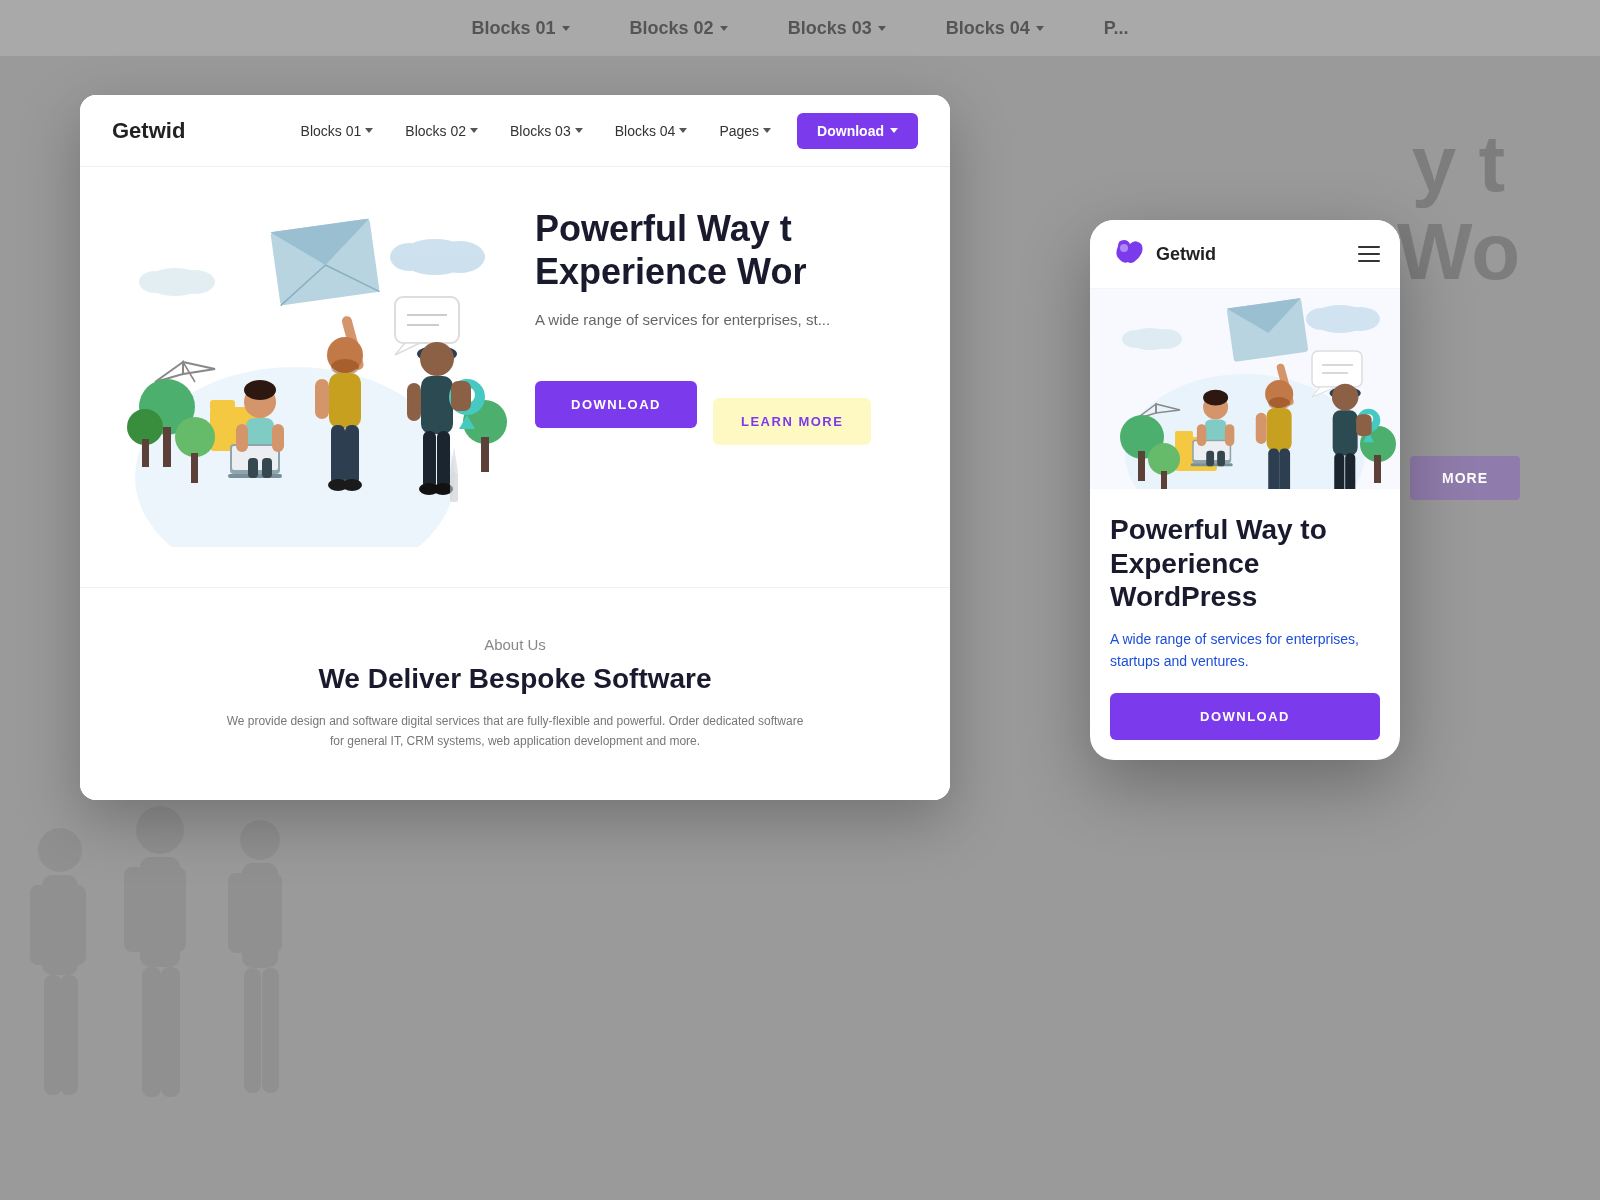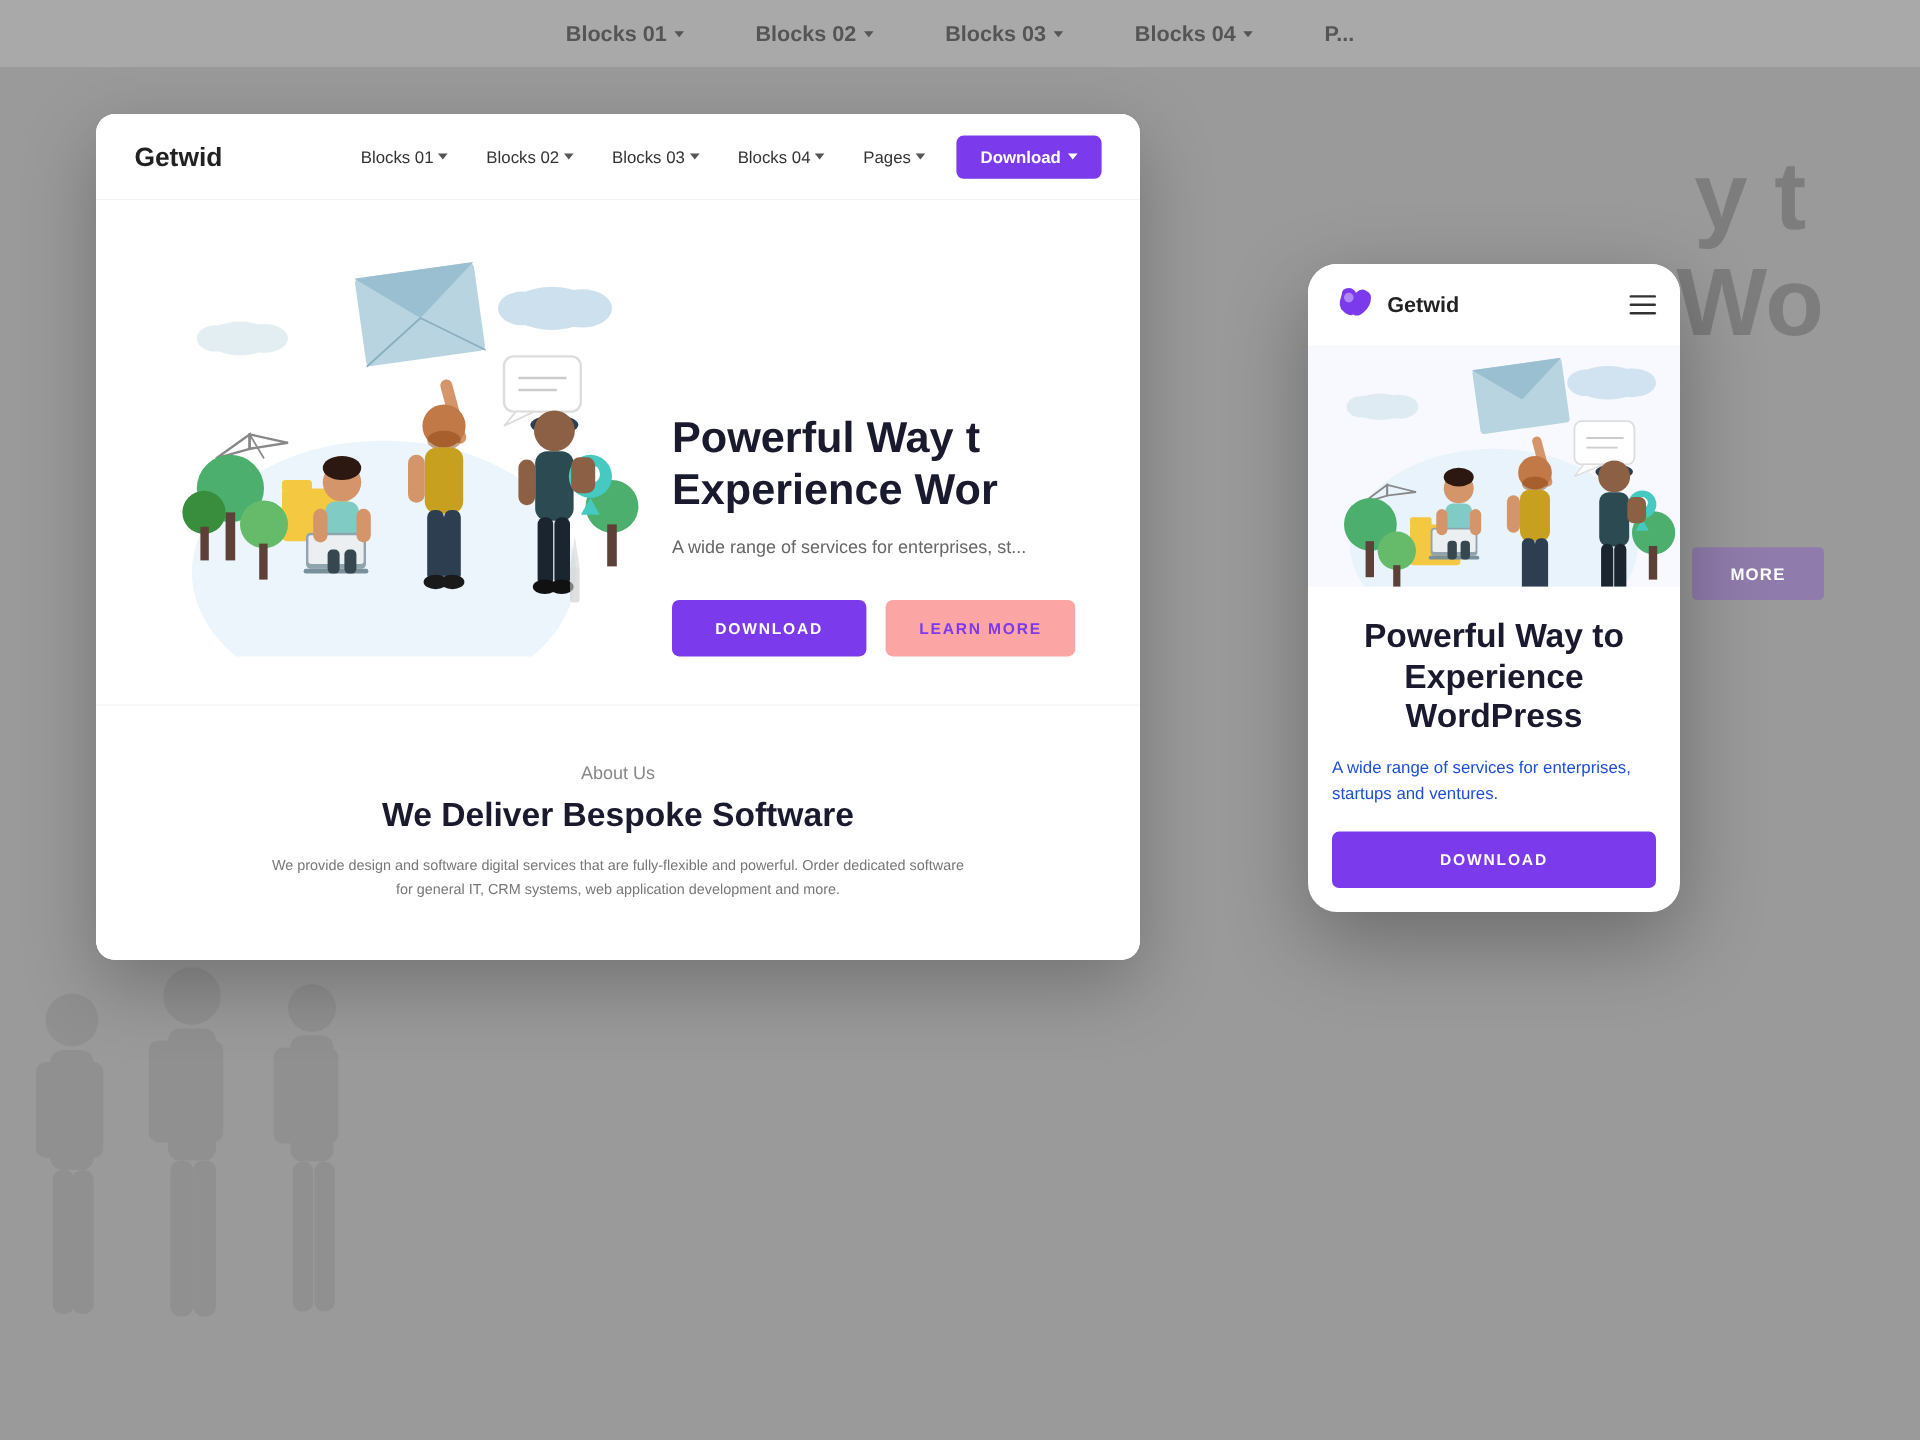--- a/index.html
+++ b/index.html
@@ -144,22 +144,22 @@
       height: 0;
       border-left: 4px solid transparent;
       border-right: 4px solid transparent;
       border-top: 5px solid white;
       display: inline-block;
     }
 
     
     .desktop-hero {
       display: flex;
-      align-items: flex-end;
-      padding: 40px 48px 40px 40px;
+      align-items: flex-start;
+      padding: 40px 48px 40px 15px;
       min-height: 420px;
       background: white;
       position: relative;
     }
 
     .hero-illustration {
       width: 420px;
       flex-shrink: 0;
       height: 340px;
       position: relative;
@@ -198,29 +198,30 @@
       padding: 16px 36px;
       border-radius: 6px;
       font-size: 13px;
       font-weight: 700;
       letter-spacing: 1.5px;
       text-transform: uppercase;
       cursor: pointer;
     }
 
     .btn-learn-more {
-      background: #fca5a5;
+      background: #fef9c3;
       color: #7c3aed;
       padding: 16px 28px;
       border-radius: 6px;
       font-size: 13px;
       font-weight: 700;
       letter-spacing: 1.5px;
       text-transform: uppercase;
       cursor: pointer;
+      margin-top: 34px;
     }
 
     
     .desktop-about {
       padding: 48px 60px;
       text-align: center;
       background: white;
       border-top: 1px solid #f0f0f0;
     }
 
@@ -665,18 +666,18 @@
         <rect x="36" y="22" width="20" height="28" rx="7" fill="#8b6045"></rect>
         <rect x="8" y="72" width="13" height="58" rx="6" fill="#1a252f"></rect>
         <rect x="22" y="72" width="13" height="58" rx="6" fill="#1a252f"></rect>
         <ellipse cx="14" cy="130" rx="9" ry="5" fill="#111"></ellipse>
         <ellipse cx="28" cy="130" rx="9" ry="5" fill="#111"></ellipse>
       </g>
     </svg>
   </div>
 
   <div class="mobile-hero-text">
-    <div class="mobile-hero-title" style="text-align:center;">Powerful Way to Experience WordPress</div>
+    <div class="mobile-hero-title" style="">Powerful Way to Experience WordPress</div>
     <div class="mobile-hero-subtitle">A wide range of services for enterprises, startups and ventures.</div>
   </div>
 
   <div class="mobile-btn-download">DOWNLOAD</div>
 </div>
 
 </body></html>

